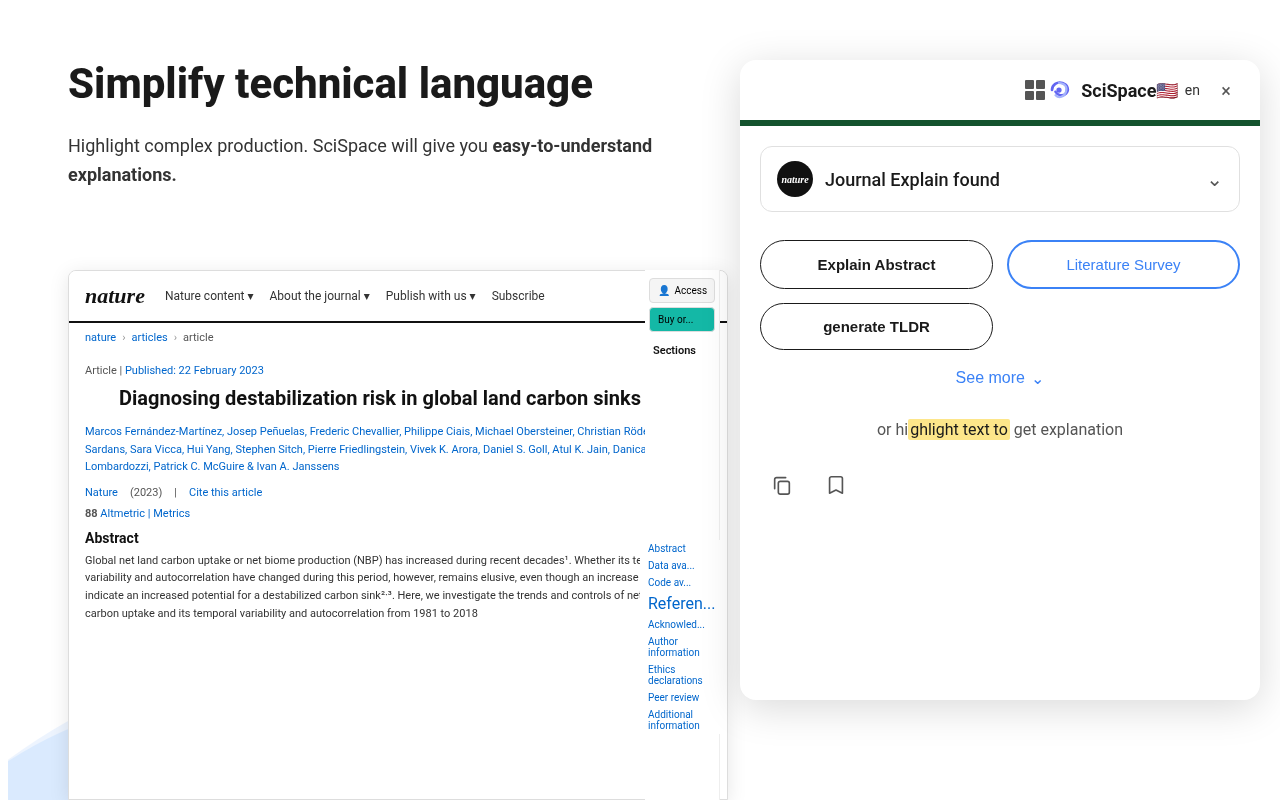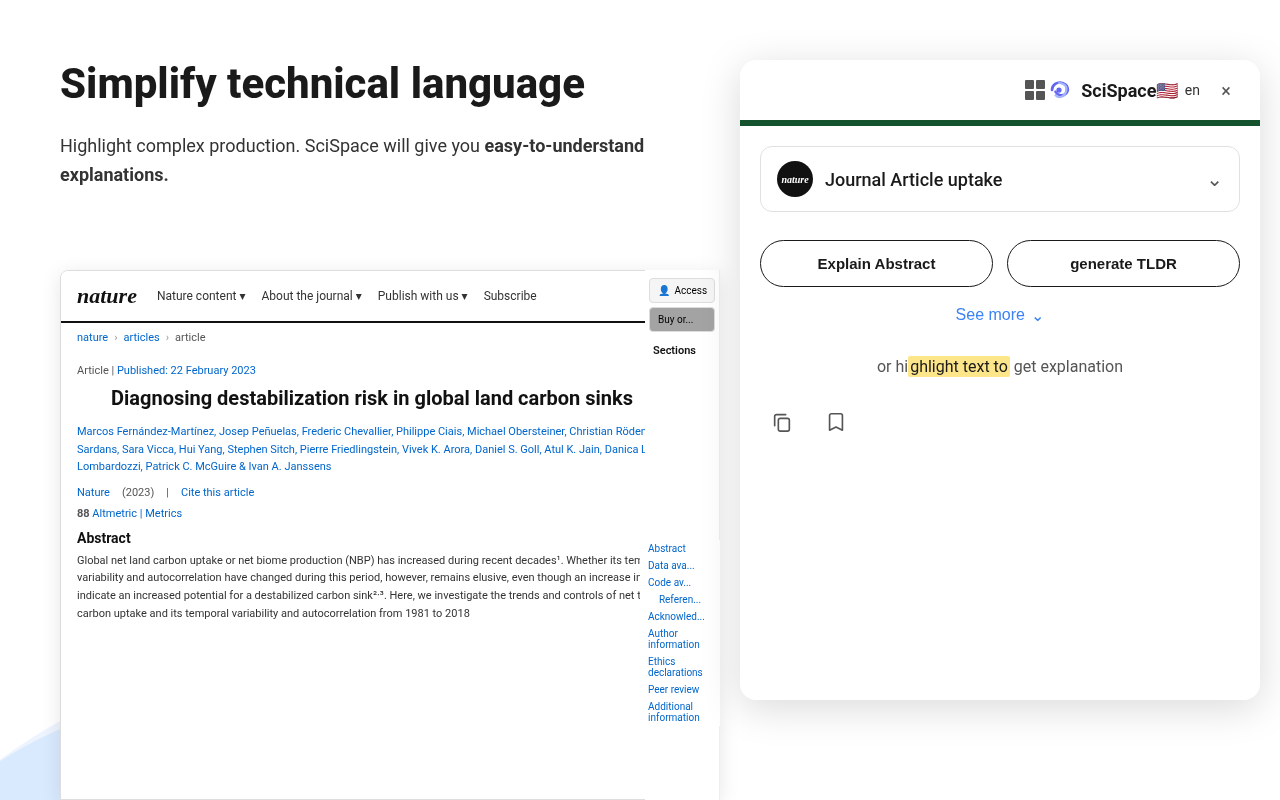--- a/index.html
+++ b/index.html
@@ -8,21 +8,21 @@
       background: #fff;
       width: 1280px;
       height: 800px;
       overflow: hidden;
       position: relative;
     }
 
     
     .left-section {
       position: absolute;
-      top: 0; left: 0;
+      top: 0; left: 8px;
       width: 720px;
       height: 800px;
       background: #fff;
       padding: 60px 60px 3px 60px;
     }
 
     .hero-title {
       font-size: 42px;
       font-weight: 800;
       color: #1a1a1a;
@@ -399,21 +399,21 @@
       padding: 8px 12px;
       font-size: 11px;
       margin: 12px 12px 0;
       border-radius: 4px;
       display: flex;
       align-items: center;
       gap: 6px;
     }
 
     .buy-btn {
-      background: #a3a3a3;
+      background: #14b8a6;
       border: 1px solid #ddd;
       padding: 8px 12px;
       font-size: 11px;
       margin: 6px 12px 0;
       border-radius: 4px;
     }
   </style>
 </head>
 <body>
 
@@ -491,21 +491,21 @@
   <div class="buy-btn" style="font-size:10px; margin:4px 4px 0; padding:6px 8px;">
     <span>Buy or...</span>
   </div>
   <div style="font-size:11px; font-weight:600; padding:12px 8px 4px; color:#111;">Sections</div>
 </div>
 
 <div style="position:absolute; top:540px; left:640px; width:80px; background:#fff; z-index:5; overflow:hidden;">
   <div style="font-size:10px; color:#0066cc; padding:3px 8px;">Abstract</div>
   <div style="font-size:10px; color:#0066cc; padding:3px 8px;">Data ava...</div>
   <div style="font-size:10px; color:#0066cc; padding:3px 8px;">Code av...</div>
-  <div style="font-size:10px; color:#0066cc; padding:3px 8px;text-align:center;">Referen...</div>
+  <div style="font-size:16px; color:#0066cc; padding:3px 8px;text-align:center;">Referen...</div>
   <div style="font-size:10px; color:#0066cc; padding:3px 8px;">Acknowled...</div>
   <div style="font-size:10px; color:#0066cc; padding:3px 8px;">Author information</div>
   <div style="font-size:10px; color:#0066cc; padding:3px 8px;">Ethics declarations</div>
   <div style="font-size:10px; color:#0066cc; padding:3px 8px;">Peer review</div>
   <div style="font-size:10px; color:#0066cc; padding:3px 8px;">Additional information</div>
 </div>
 
 <div class="sidebar-panel">
 
   <div class="panel-header">
@@ -534,27 +534,28 @@
         <span class="flag-emoji">🇺🇸</span>
         <span>en</span>
       </div>
       <div class="close-btn">×</div>
     </div>
   </div>
 
   <div class="journal-banner">
     <div class="journal-banner-left">
       <div class="nature-circle">nature</div>
-      <span class="journal-found-text">Journal Article uptake</span>
+      <span class="journal-found-text">Journal Explain found</span>
     </div>
     <span class="chevron-down">⌄</span>
   </div>
 
   <div class="action-buttons">
     <button class="action-btn">Explain Abstract</button>
+    <button class="action-btn-blue">Literature Survey</button>
     <button class="action-btn">generate TLDR</button>
   </div>
 
   <div class="see-more-row">
     <button class="see-more-btn">
       <span>See more</span>
       <span>⌄</span>
     </button>
   </div>
 

